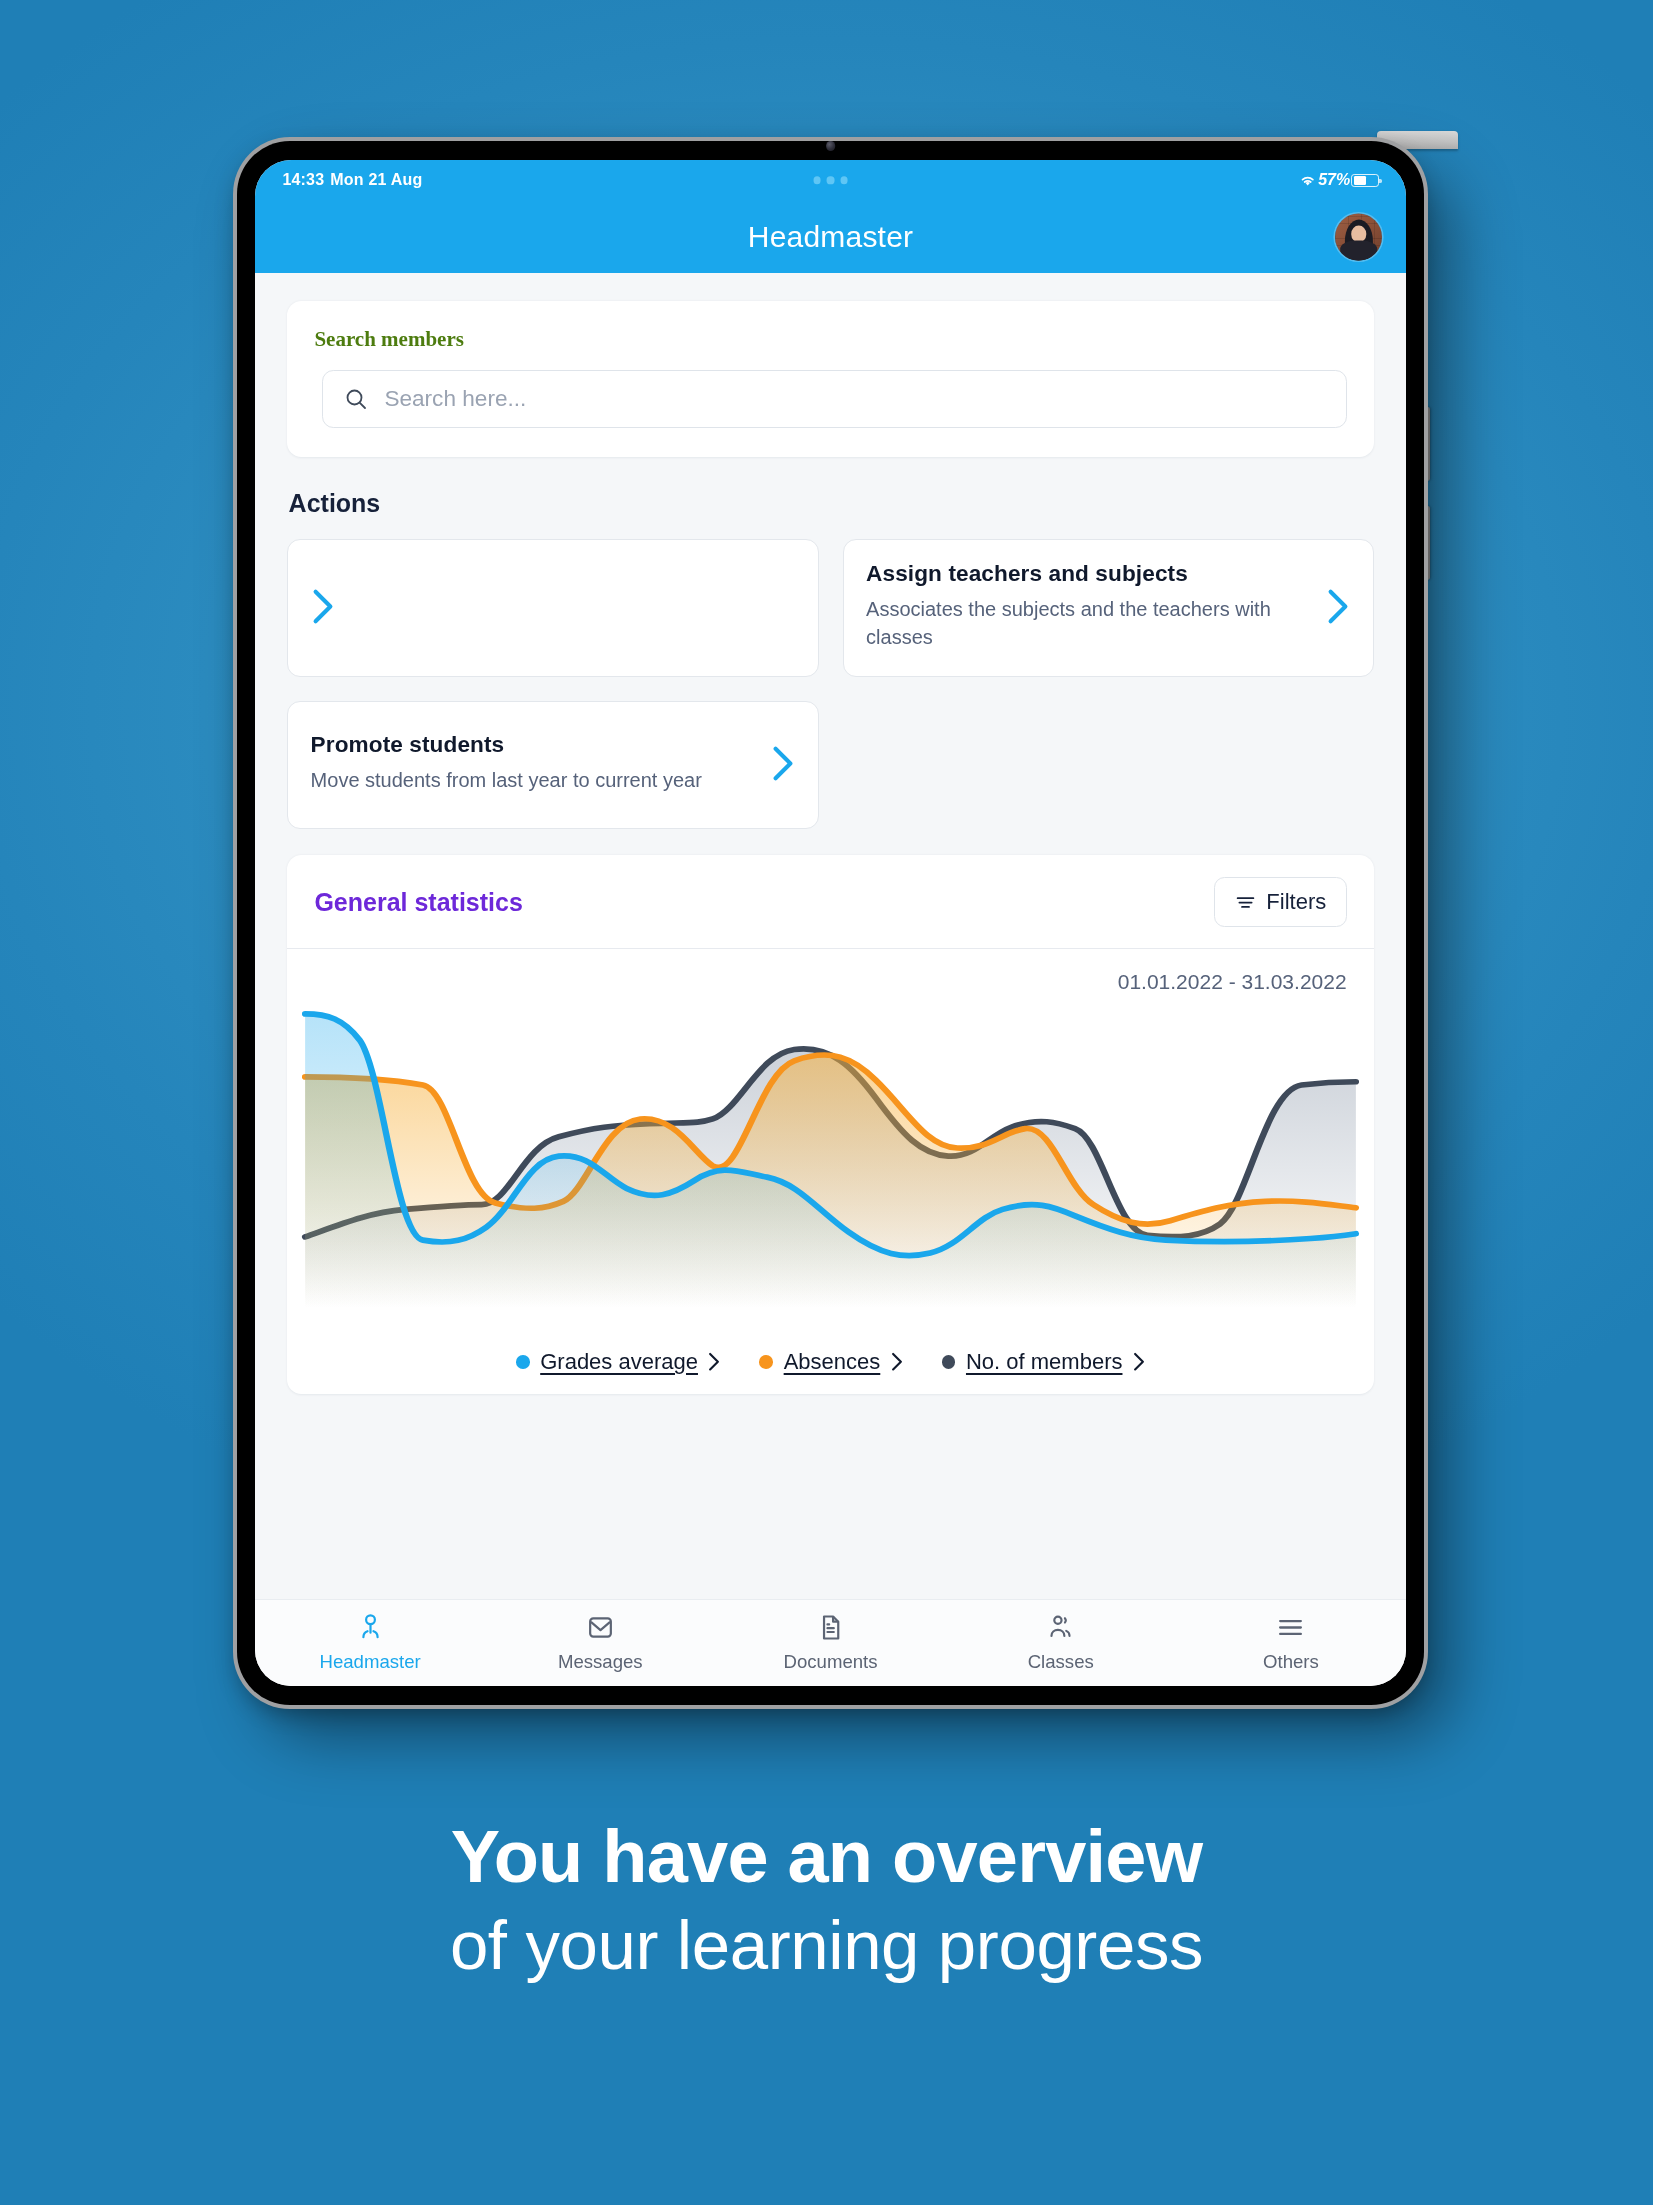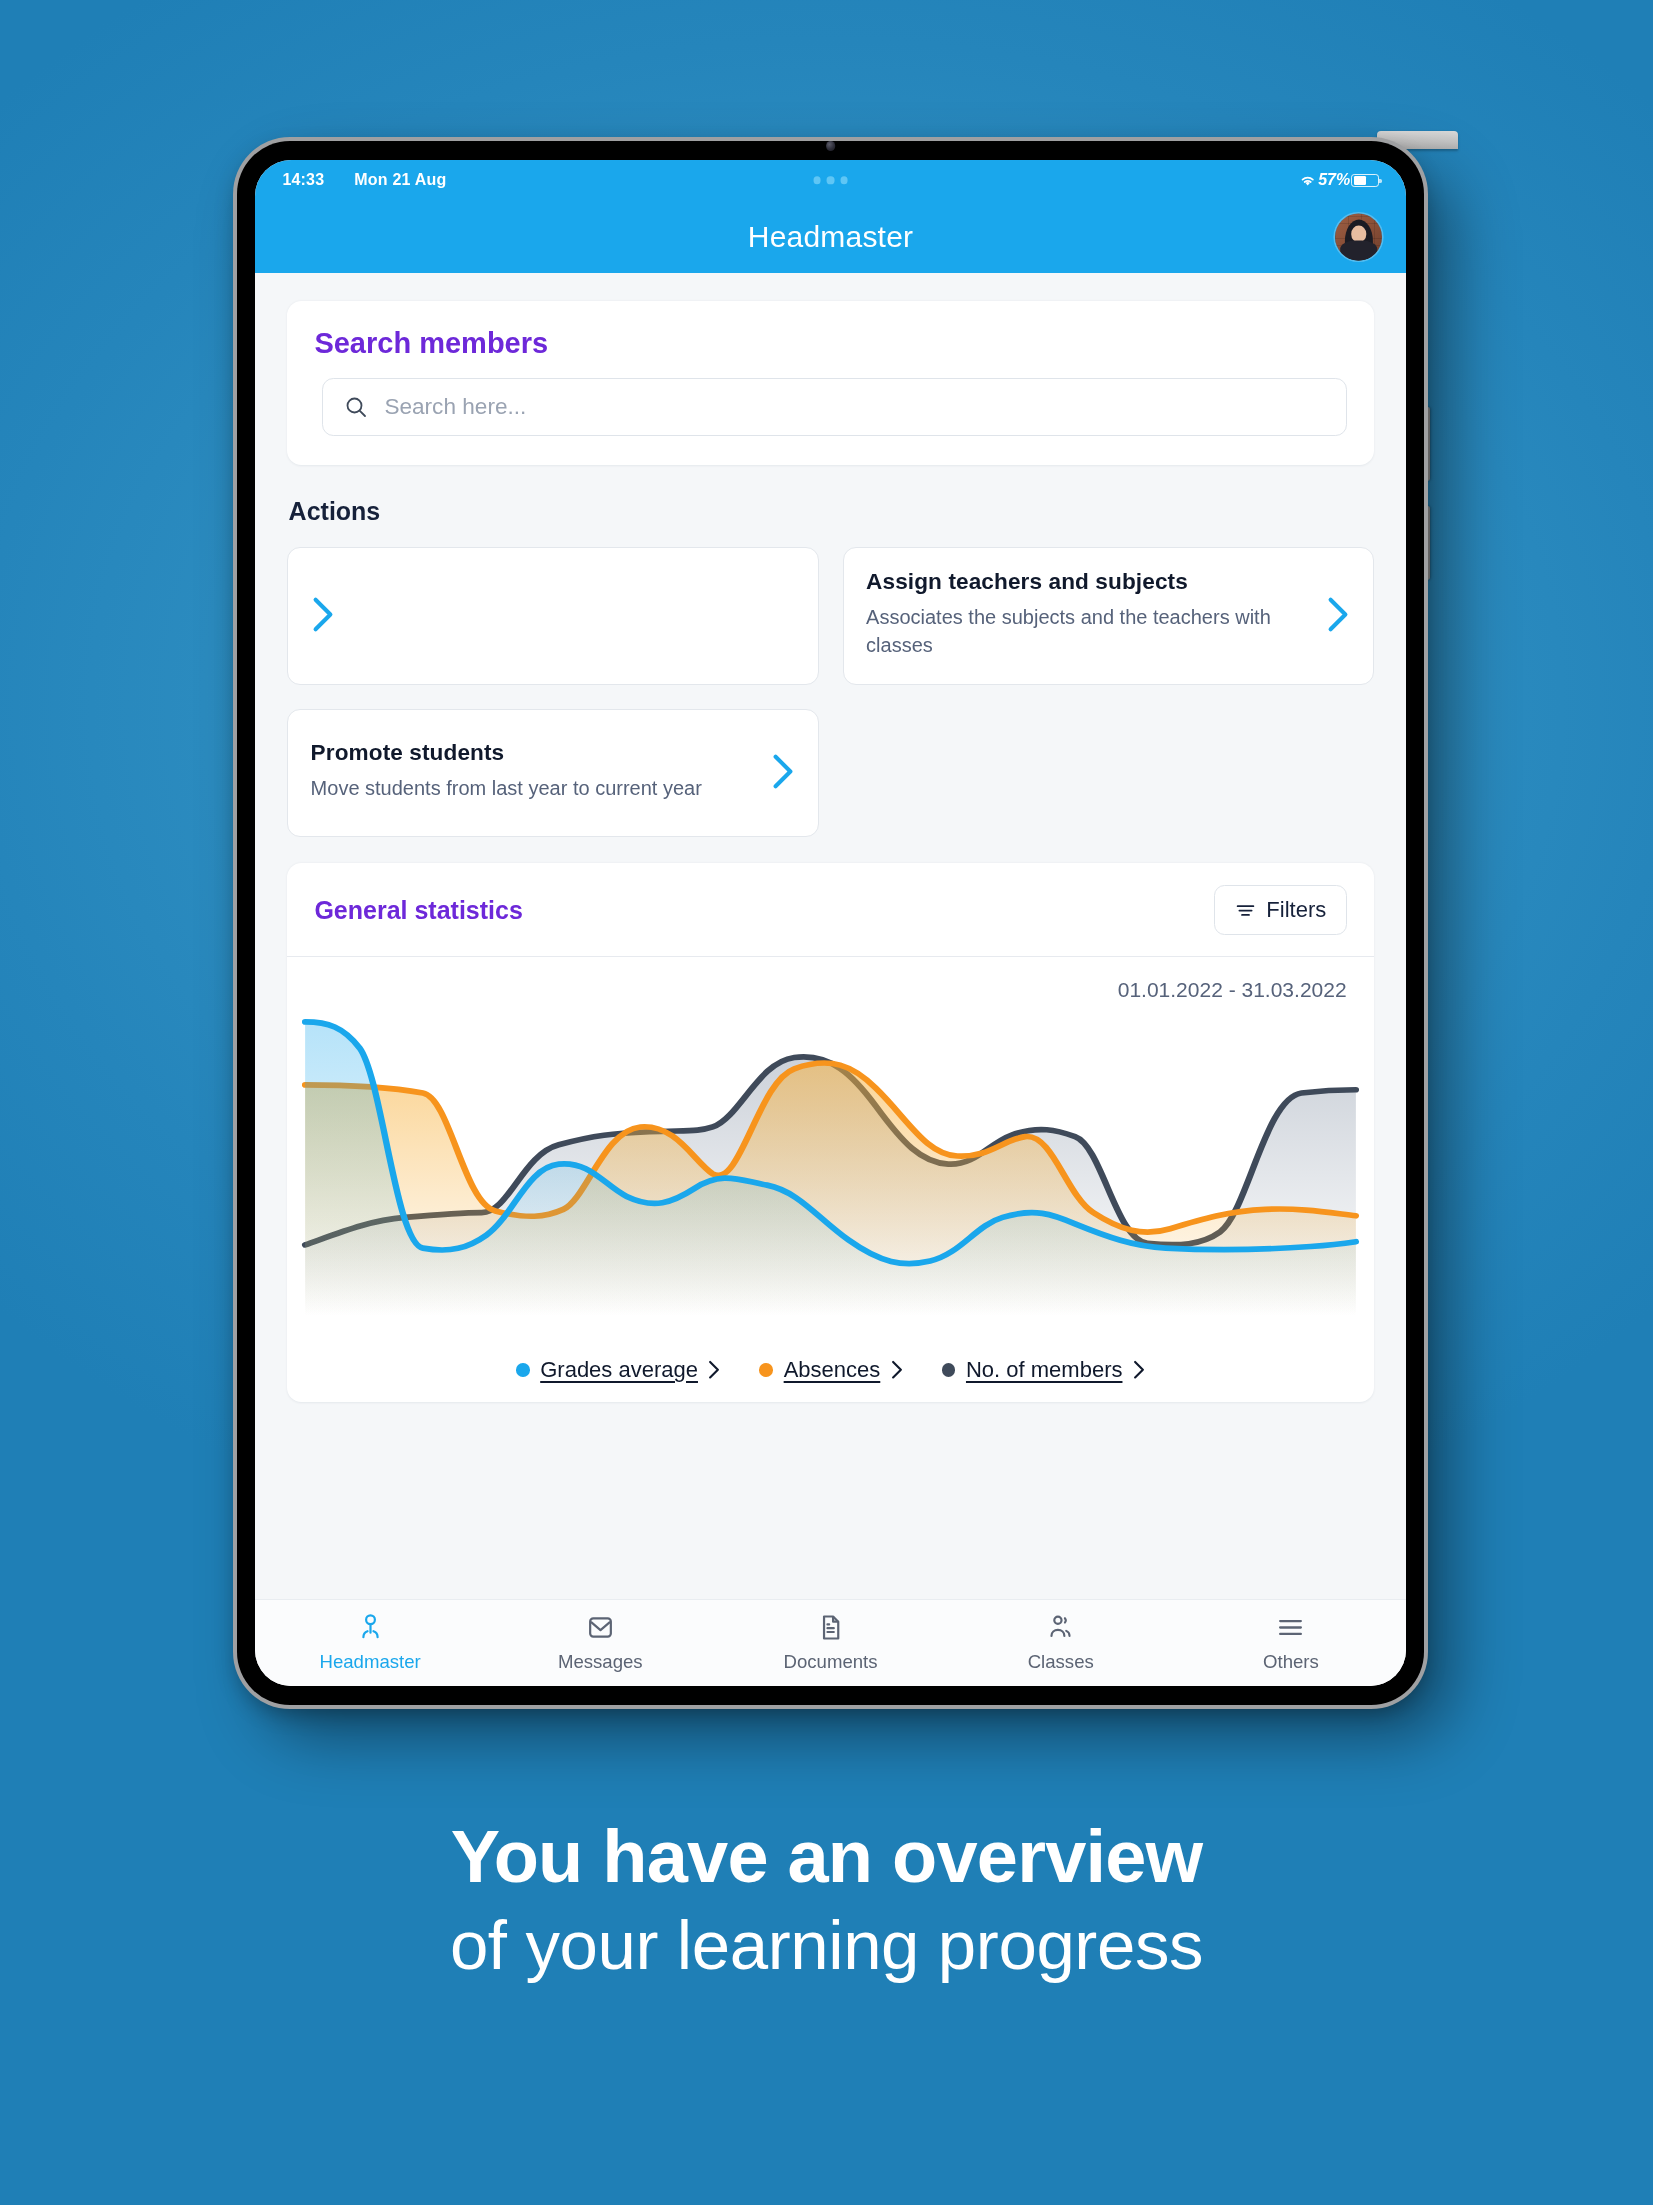--- a/index.html
+++ b/index.html
@@ -88,21 +88,21 @@
     height: 40px;
     background: #1aa7ec;
     color: #ffffff;
     display: flex;
     align-items: center;
     padding: 0 27.4px;
     font-size: 16px;
     flex: 0 0 auto;
     position: relative;
   }
-  .sb-left { display: flex; align-items: flex-end; gap: 30px; font-weight: 600; letter-spacing: 0.2px;}
+  .sb-left { display: flex; align-items: flex-end; gap: 6px; font-weight: 600; letter-spacing: 0.2px;}
   .sb-center {
     position: absolute; left: 50%; top: 50%;
     transform: translate(-50%,-50%);
     display: flex; gap: 6.5px;
   }
   .sb-dot { width: 7.3px; height: 7.3px; border-radius: 50%; background: #5fc6f5; }
   .sb-right {
     margin-left: auto;
     display: flex; align-items: center; gap: 1px;
     font-weight: 600;
@@ -187,24 +187,25 @@
 
   .card {
     background: #ffffff;
     border-radius: 14.5px;
     box-shadow: 0 0.8px 2.4px rgba(20,40,70,.07);
   }
 
   
   .search-card { padding: 26px 27.4px 29px 27.4px; }
   .search-label {
-    font-size: 29px;
-    color: #6d28d9;
+    font-size: 21px;
+    color: #4d7c0f;
     font-weight: 600;
     margin-bottom: 18px;
+    font-family: Liberation Serif, serif;
   }
   .search-box {
     height: 58px;
     border: 1.2px solid #dfe4ea;
     border-radius: 11.3px;
     display: flex;
     align-items: center;
     padding: 0 21px;
     gap: 16px;
     background: #fff;

